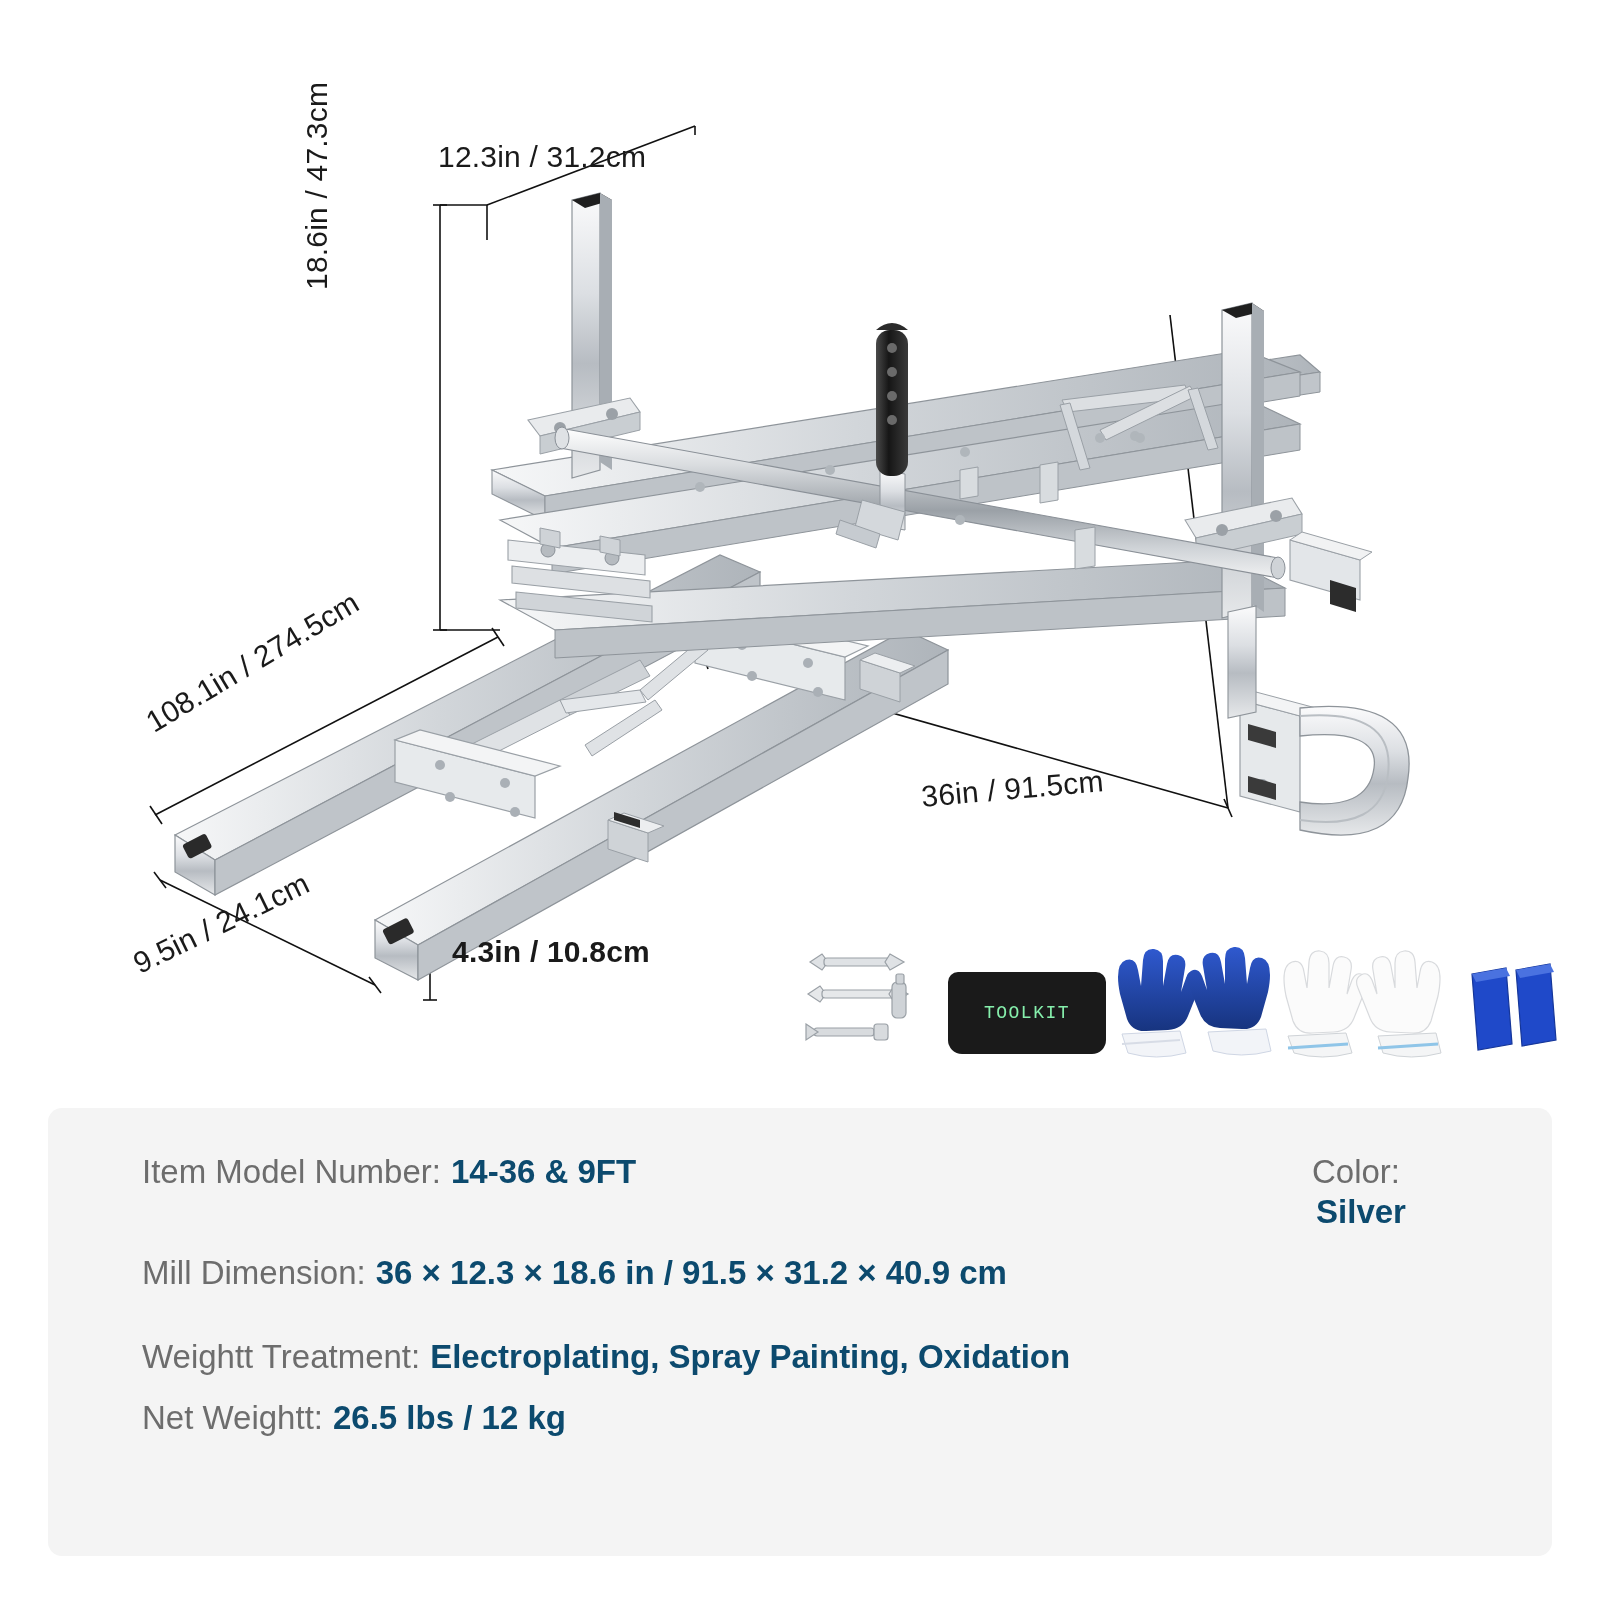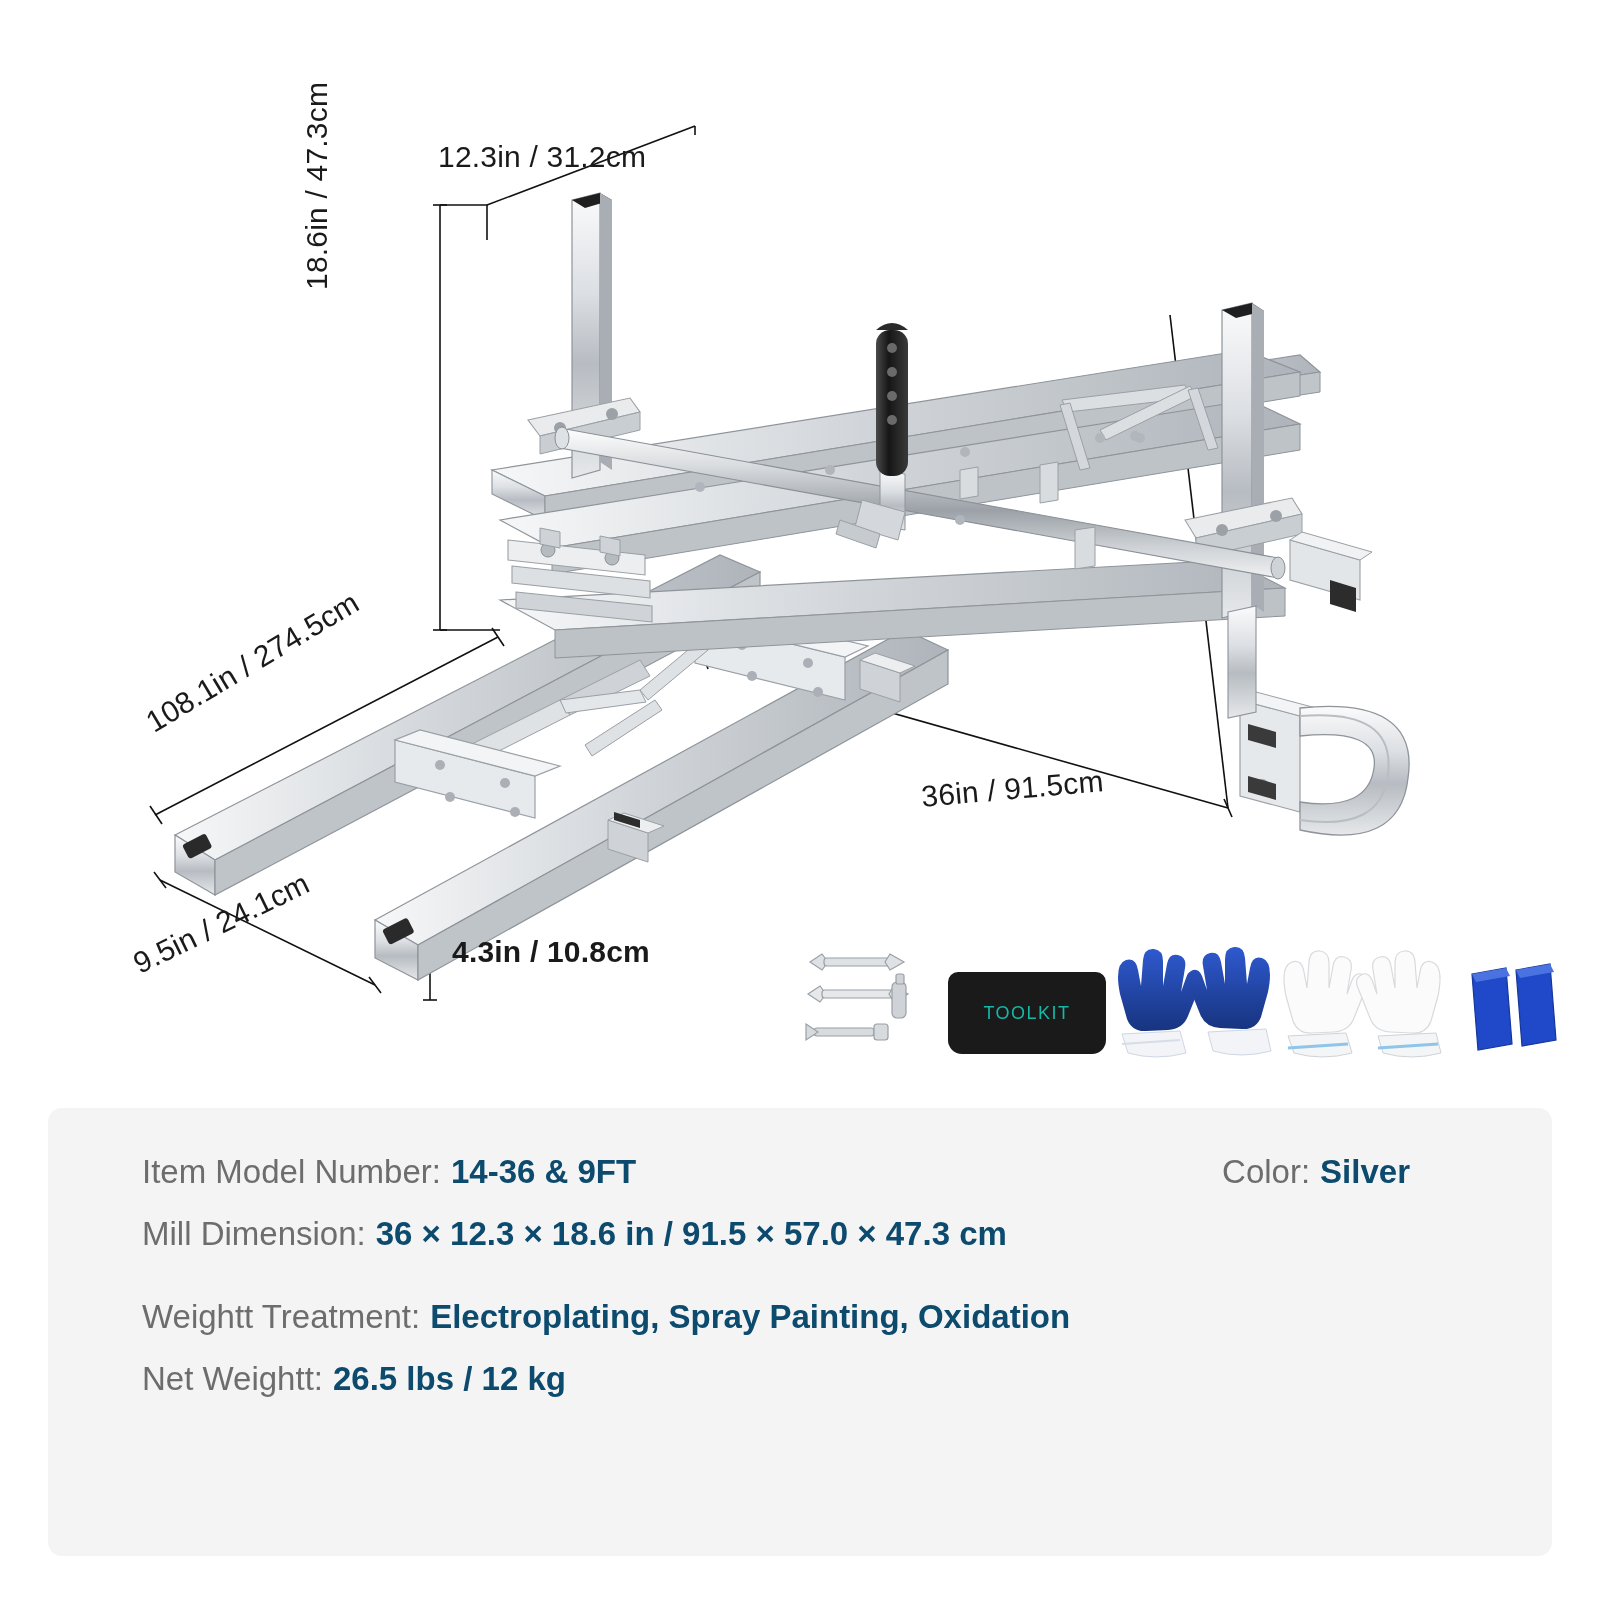--- a/index.html
+++ b/index.html
@@ -61,24 +61,24 @@
     top: 32px;
     width: 158px;
     height: 82px;
     background: #1a1a1a;
     border-radius: 10px 10px 14px 14px;
     display: flex;
     align-items: center;
     justify-content: center;
   }
   .toolkit-bag .bag-text {
-    color: #14b8a6;
+    color: #86efac;
     font-size: 18px;
     letter-spacing: 1.5px;
-    font-family: Liberation Sans, sans-serif;
+    font-family: Liberation Mono, monospace;
   }
 
   
   .spec-panel {
     position: absolute;
     left: 48px;
     top: 1108px;
     width: 1504px;
     height: 448px;
     background: #f4f4f4;
@@ -101,20 +101,21 @@
   }
   .spec-val {
     color: #0c4a6e;
     font-weight: bold;
   }
   .spacer-right {
     margin-left: auto;
     display: flex;
     align-items: center;
     margin-right: 72px;
+    flex-direction: column;
   }
 </style>
 </head>
 <body>
 
 <div id="stage">
 
   <div class="diagram">
 
     <svg class="artwork" viewBox="0 0 1600 1100">
@@ -388,21 +389,21 @@
       <span class="spec-key">Item Model Number:</span>
       <span class="spec-val">14-36 &amp; 9FT</span>
       <span class="spacer-right">
         <span class="spec-key">Color:</span>
         <span class="spec-val">Silver</span>
       </span>
     </div>
 
     <div class="spec-row">
       <span class="spec-key">Mill Dimension:</span>
-      <span class="spec-val">36 × 12.3 × 18.6 in / 91.5 × 57.0 × 47.3 cm</span>
+      <span class="spec-val">36 × 12.3 × 18.6 in / 91.5 × 31.2 × 40.9 cm</span>
     </div>
 
     <div class="spec-row">
     </div>
 
     <div class="spec-row">
       <span class="spec-key">Weightt Treatment:</span>
       <span class="spec-val">Electroplating, Spray Painting, Oxidation</span>
     </div>
 

